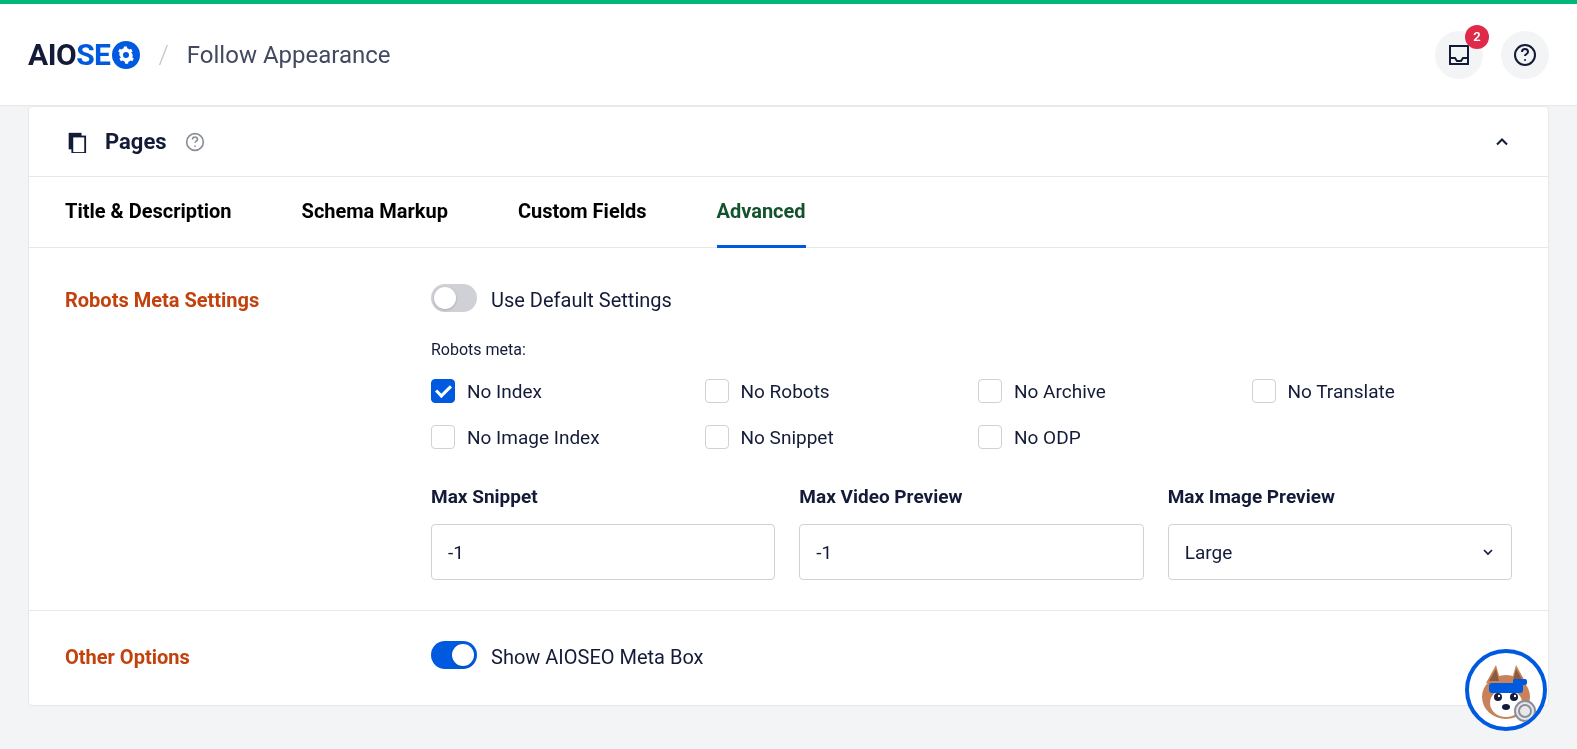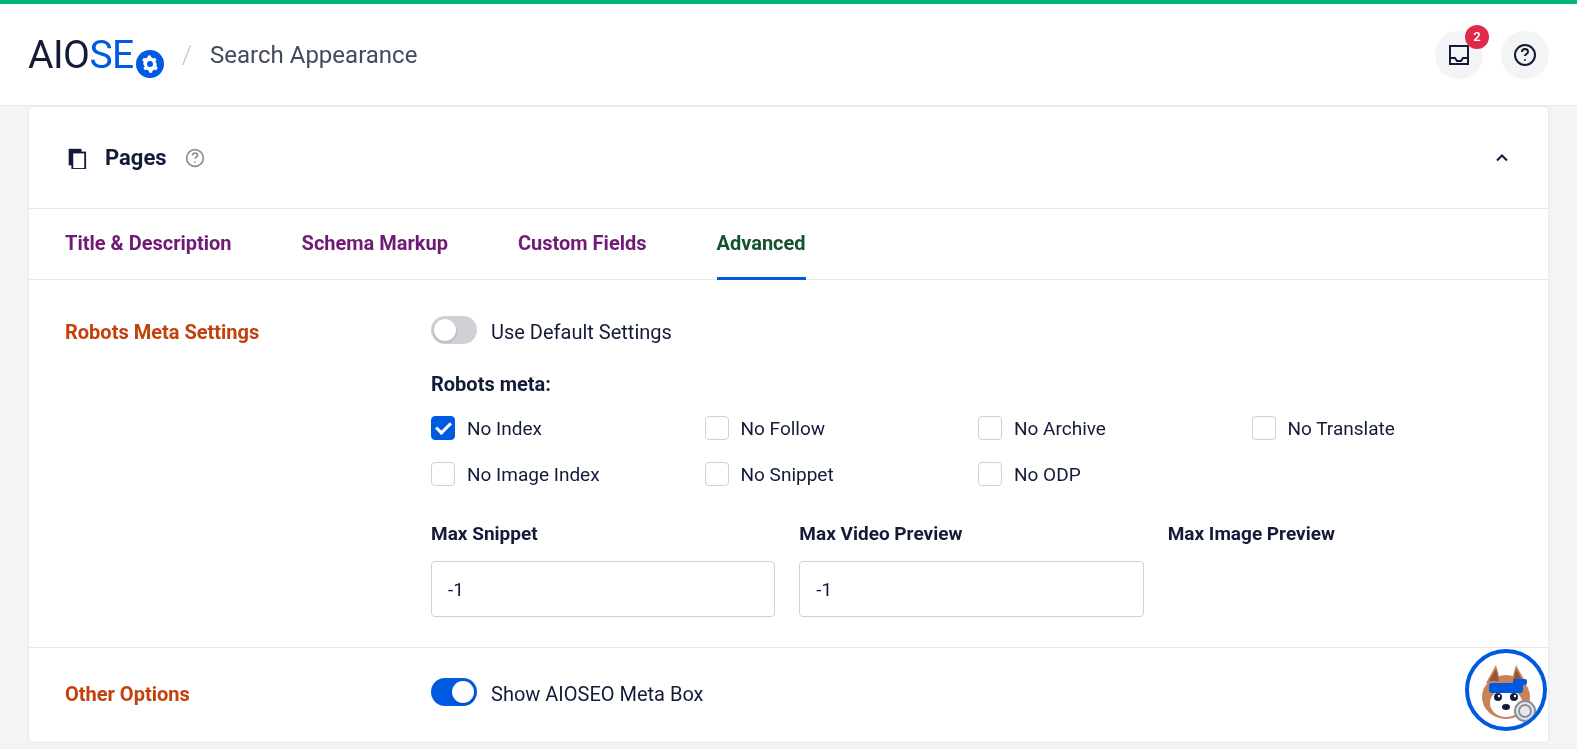--- a/index.html
+++ b/index.html
@@ -1,51 +1,51 @@
 <!DOCTYPE html>
 <html><head>
 <meta charset="utf-8">
 <style>
 *{box-sizing:border-box;margin:0;padding:0;font-family:-apple-system,BlinkMacSystemFont,"Segoe UI",Roboto,sans-serif}
 body{background:#f3f4f5;width:1577px;height:749px;overflow:hidden;position:relative}
 .top-bar{height:4px;background:#00b67a;width:100%}
 .header{background:#fff;height:102px;display:flex;align-items:center;padding:0 28px;justify-content:space-between;border-bottom:1px solid #e8e8eb}
 .header-left{display:flex;align-items:center;gap:18px}
-.logo{font-size:39px;font-weight:400;color:#141b38;letter-spacing:-0.5px;display:flex;align-items:flex-end}
+.logo{font-size:30px;font-weight:700;color:#141b38;letter-spacing:-0.5px;display:flex;align-items:center}
 .logo .seo{color:#005ae0}
 .logo .gear{display:inline-flex;align-items:center;justify-content:center;width:28px;height:28px;background:#005ae0;border-radius:50%;color:#fff;margin-left:2px}
 .logo .gear svg{width:18px;height:18px}
 .breadcrumb-sep{color:#c4c7cf;font-size:26px;font-weight:300}
 .breadcrumb{font-size:24px;color:#434960;font-weight:400}
 .header-right{display:flex;gap:18px;align-items:center}
 .icon-btn{width:48px;height:48px;border-radius:50%;background:#f3f4f5;display:flex;align-items:center;justify-content:center;cursor:pointer;position:relative}
 .icon-btn svg{width:24px;height:24px;stroke:#141b38;fill:none;stroke-width:2}
 .badge{position:absolute;top:-6px;right:-6px;background:#df2a4a;color:#fff;border-radius:50%;width:24px;height:24px;display:flex;align-items:center;justify-content:center;font-size:13px;font-weight:600}
 .content{padding:0 28px}
 .card{background:#fff;border:1px solid #e8e8eb;border-radius:4px;margin-top:0}
-.card-header{display:flex;align-items:center;justify-content:space-between;padding:38px 36px;border-bottom:1px solid #e8e8eb}
+.card-header{display:flex;align-items:center;justify-content:space-between;padding:22px 36px;border-bottom:1px solid #e8e8eb}
 .card-header-left{display:flex;align-items:center;gap:18px}
 .pages-icon{width:22px;height:22px}
 .pages-title{font-size:22px;font-weight:700;color:#141b38}
 .help-icon{width:20px;height:20px;color:#8c8f9a}
 .chevron{width:20px;height:20px;cursor:pointer}
 .tabs{display:flex;gap:70px;padding:0 36px;border-bottom:1px solid #e8e8eb}
-.tab{padding:22px 0;font-size:20px;font-weight:700;color:#701a75;cursor:pointer;border-bottom:3px solid transparent;margin-bottom:-1px}
+.tab{padding:22px 0;font-size:20px;font-weight:700;color:#000000;cursor:pointer;border-bottom:3px solid transparent;margin-bottom:-1px}
 .tab.active{border-bottom-color:#005ae0;color:#14532d}
 .panel{padding:36px}
 .row{display:flex;margin-bottom:30px}
 .row-label{width:366px;font-size:20px;font-weight:700;color:#c2410c;padding-top:4px}
 .row-content{flex:1}
 .toggle-row{display:flex;align-items:flex-end;gap:14px;margin-bottom:28px}
 .toggle{width:46px;height:28px;background:#d0d1d7;border-radius:14px;position:relative;cursor:pointer}
 .toggle.on{background:#005ae0}
 .toggle-knob{width:22px;height:22px;background:#fff;border-radius:50%;position:absolute;top:3px;left:3px;transition:left .2s;box-shadow:0 1px 3px rgba(0,0,0,0.2)}
 .toggle.on .toggle-knob{left:21px}
 .toggle-label{font-size:20px;color:#141b38}
-.sub-heading{font-size:20px;font-weight:700;color:#141b38;margin-bottom:20px}
+.sub-heading{font-size:16px;font-weight:400;color:#141b38;margin-bottom:20px}
 .check-grid{display:grid;grid-template-columns:repeat(4,1fr);gap:22px 13px;margin-bottom:36px}
 .check-item{display:flex;align-items:center;gap:12px;cursor:pointer}
 .checkbox{width:24px;height:24px;border:1.5px solid #d0d1d7;border-radius:4px;display:flex;align-items:center;justify-content:center;flex-shrink:0}
 .checkbox.checked{background:#005ae0;border-color:#005ae0}
 .checkbox.checked::after{content:"";width:6px;height:12px;border:solid #fff;border-width:0 3px 3px 0;transform:rotate(45deg);margin-top:-3px}
 .check-label{font-size:19px;color:#141b38}
 .input-grid{display:grid;grid-template-columns:repeat(3,1fr);gap:24px}
 .input-group{display:flex;flex-direction:column;gap:16px}
 .input-label{font-size:19px;font-weight:700;color:#141b38}
 .text-input{height:56px;border:1px solid #d0d1d7;border-radius:4px;padding:0 16px;font-size:19px;color:#141b38}
@@ -66,21 +66,21 @@
     <div class="logo">
       <span>AIO</span>
         <span class="seo">SE</span>
         <span class="gear">
           <svg viewBox="0 0 24 24" fill="#fff">
             <path d="M12 8a4 4 0 100 8 4 4 0 000-8zm9 4a9 9 0 01-.6 3.2l2 1.6-2 3.4-2.4-.9a9 9 0 01-2.8 1.6l-.4 2.6h-4l-.4-2.6a9 9 0 01-2.8-1.6l-2.4.9-2-3.4 2-1.6A9 9 0 013 12a9 9 0 01.6-3.2l-2-1.6 2-3.4 2.4.9a9 9 0 012.8-1.6L9.2.5h4l.4 2.6a9 9 0 012.8 1.6l2.4-.9 2 3.4-2 1.6A9 9 0 0121 12z"></path>
           </svg>
         </span>
     </div>
     <span class="breadcrumb-sep">/</span>
-    <span class="breadcrumb">Search Appearance</span>
+    <span class="breadcrumb">Follow Appearance</span>
   </div>
   <div class="header-right">
     <div class="icon-btn">
       <svg viewBox="0 0 24 24">
           <path d="M3 3h18v18H3z" fill="none" stroke="#141b38"></path>
           <path d="M3 15h5l2 3h4l2-3h5" fill="none" stroke="#141b38"></path>
         </svg>
       <span class="badge">2</span>
     </div>
     <div class="icon-btn">
@@ -131,21 +131,21 @@
             <span class="toggle-label">Use Default Settings</span>
           </div>
           <div class="sub-heading">Robots meta:</div>
           <div class="check-grid">
             <label class="check-item">
                 <span class="checkbox checked"></span>
                 <span class="check-label">No Index</span>
               </label>
             <label class="check-item">
                 <span class="checkbox"></span>
-                <span class="check-label">No Follow</span>
+                <span class="check-label">No Robots</span>
               </label>
             <label class="check-item">
                 <span class="checkbox"></span>
                 <span class="check-label">No Archive</span>
               </label>
             <label class="check-item">
                 <span class="checkbox"></span>
                 <span class="check-label">No Translate</span>
               </label>
             <label class="check-item">
@@ -165,20 +165,26 @@
             <div class="input-group">
               <label class="input-label">Max Snippet</label>
               <input class="text-input" type="text" value="-1" style="">
             </div>
             <div class="input-group">
               <label class="input-label">Max Video Preview</label>
               <input class="text-input" type="text" value="-1" style="">
             </div>
             <div class="input-group">
               <label class="input-label">Max Image Preview</label>
+              <div class="select-wrap">
+                <input class="select-input" readonly="" value="Large" style="">
+                <svg class="select-chevron" width="16" height="16" viewBox="0 0 24 24">
+                    <path d="M6 9l6 6 6-6" fill="none" stroke="#141b38" stroke-width="2.5"></path>
+                  </svg>
+              </div>
             </div>
           </div>
         </div>
       </div>
 
       <div class="divider"></div>
 
       <div class="row" style="margin-bottom:0">
         <div class="row-label">Other Options</div>
         <div class="row-content">

